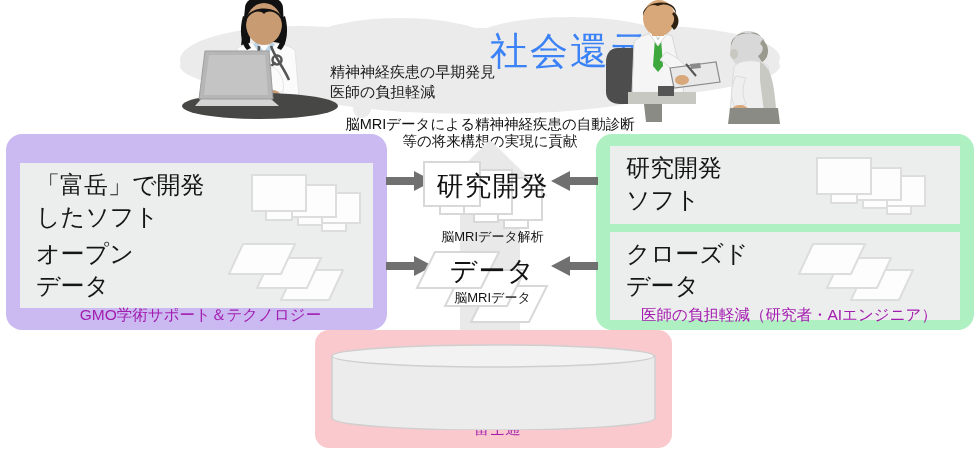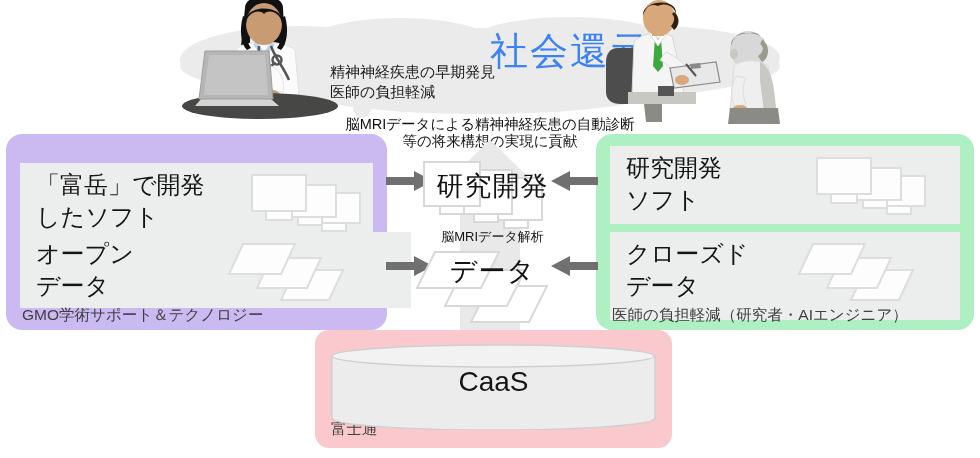--- a/index.html
+++ b/index.html
@@ -33,29 +33,29 @@
   
   .people{position:absolute;}
 
   
   .panel{position:absolute;border-radius:16px;}
   .panel-left{left:6px;top:134px;width:381px;height:196px;background:#cbbaf2;}
   .panel-right{left:596px;top:134px;width:378px;height:196px;background:#aff0c2;}
   .panel-bottom{left:315px;top:330px;width:357px;height:118px;background:#fac9cd;border-radius:14px;}
 
   .panel-caption{
-    position:absolute;left:16px;width:100%;text-align:left;
-    font-size:15.5px;color:#404040;bottom:4px;white-space:nowrap;
+    position:absolute;left:4px;width:100%;text-align:center;
+    font-size:15.5px;color:#a21caf;bottom:4px;white-space:nowrap;
   }
   .panel-bottom .panel-caption{bottom:8px;font-size:15.5px;}
 
   
   .inner-box{position:absolute;background:#eceded;}
   .pl-box1{left:14px;top:12px;width:353px;height:78px;margin-top:17px;}
-  .pl-box2{left:14px;top:98px;width:353px;height:76px;padding-left:38px;}
+  .pl-box2{left:14px;top:98px;width:353px;height:76px;}
   .pr-box1{left:14px;top:12px;width:350px;height:78px;}
   .pr-box2{left:14px;top:98px;width:350px;height:88px;}
 
   .box-label{
     position:absolute;left:16px;top:8px;
     font-size:24px;line-height:32px;color:#151515;white-space:pre-line;
   }
   .box-label.two-line{top:6px;}
 
   
@@ -289,24 +289,24 @@
   <div class="rnd-sub">脳MRIデータ解析</div>
 
   <svg class="data-stack" viewBox="0 0 152 78">
     <g fill="#ffffff" stroke="#d8d8d8" stroke-width="2">
       <path d="M74 38 L132 38 L114 74 L56 74 Z"></path>
       <path d="M48 22 L110 22 L92 58 L30 58 Z"></path>
       <path d="M20 4 L84 4 L66 40 L2 40 Z"></path>
     </g>
   </svg>
   <div class="data-title">データ</div>
+  <div class="data-sub">脳MRIデータ</div>
 
   <div class="panel panel-bottom">
     <div class="panel-caption">富士通</div>
   </div>
 
   <svg class="cyl" viewBox="0 0 327 86">
     <path d="M2 12 L2 74 C2 81 75 86 163 86 C252 86 325 81 325 74 L325 12 Z" fill="#ececec" stroke="#cfcfcf" stroke-width="1.5"></path>
     <ellipse cx="163" cy="12" rx="161" ry="11" fill="#f2f2f2" stroke="#cfcfcf" stroke-width="1.5"></ellipse>
   </svg>
-  <div class="caas-label">CaaS</div>
 
 </div>
 
 </body></html>

